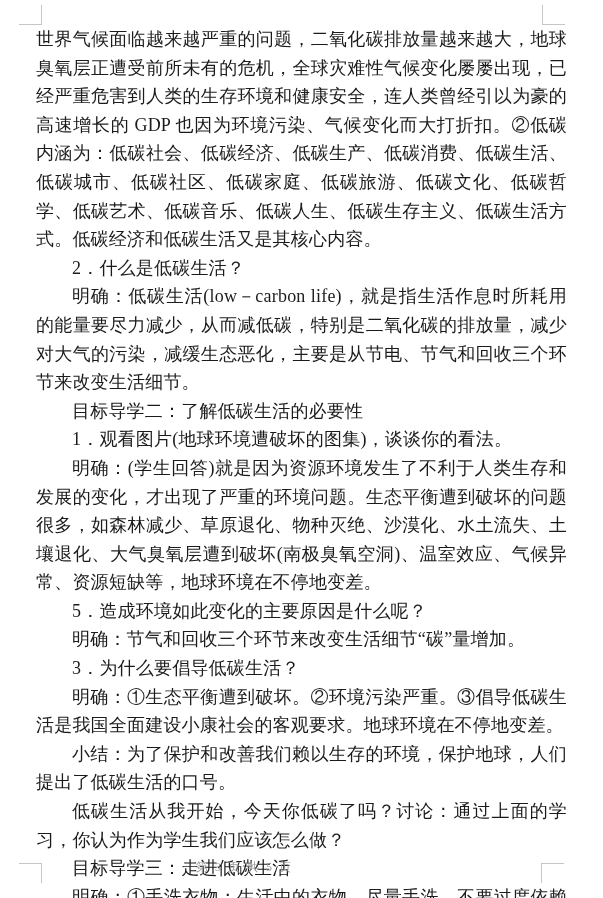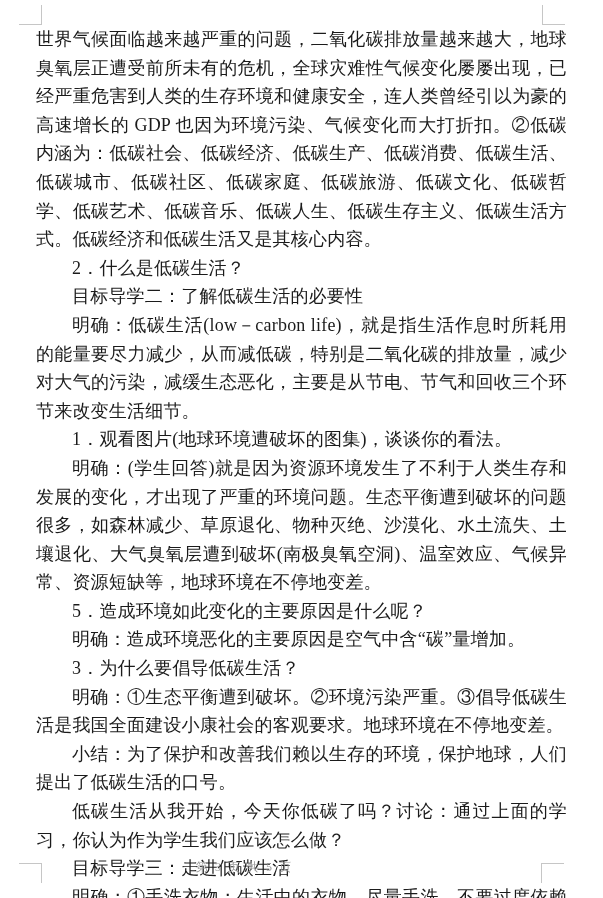--- a/index.html
+++ b/index.html
@@ -63,26 +63,26 @@
 <div class="page">
 
   <div class="crop tl"></div>
   <div class="crop tr"></div>
   <div class="crop bl"></div>
   <div class="crop br"></div>
 
   <div class="content">
     <p class="para">世界气候面临越来越严重的问题，二氧化碳排放量越来越大，地球臭氧层正遭受前所未有的危机，全球灾难性气候变化屡屡出现，已经严重危害到人类的生存环境和健康安全，连人类曾经引以为豪的高速增长的 GDP 也因为环境污染、气候变化而大打折扣。②低碳内涵为：低碳社会、低碳经济、低碳生产、低碳消费、低碳生活、低碳城市、低碳社区、低碳家庭、低碳旅游、低碳文化、低碳哲学、低碳艺术、低碳音乐、低碳人生、低碳生存主义、低碳生活方式。低碳经济和低碳生活又是其核心内容。</p>
     <p class="para indent">2．什么是低碳生活？</p>
+    <p class="para indent">明确：低碳生活(low－carbon life)，就是指生活作息时所耗用的能量要尽力减少，从而减低碳，特别是二氧化碳的排放量，减少对大气的污染，减缓生态恶化，主要是从节电、节气和回收三个环节来改变生活细节。</p>
     <p class="para indent">目标导学二：了解低碳生活的必要性</p>
-    <p class="para indent">明确：低碳生活(low－carbon life)，就是指生活作息时所耗用的能量要尽力减少，从而减低碳，特别是二氧化碳的排放量，减少对大气的污染，减缓生态恶化，主要是从节电、节气和回收三个环节来改变生活细节。</p>
     <p class="para indent">1．观看图片(地球环境遭破坏的图集)，谈谈你的看法。</p>
     <p class="para indent">明确：(学生回答)就是因为资源环境发生了不利于人类生存和发展的变化，才出现了严重的环境问题。生态平衡遭到破坏的问题很多，如森林减少、草原退化、物种灭绝、沙漠化、水土流失、土壤退化、大气臭氧层遭到破坏(南极臭氧空洞)、温室效应、气候异常、资源短缺等，地球环境在不停地变差。</p>
     <p class="para indent">5．造成环境如此变化的主要原因是什么呢？</p>
-    <p class="para indent">明确：造成环境恶化的主要原因是空气中含“碳”量增加。</p>
+    <p class="para indent">明确：节气和回收三个环节来改变生活细节“碳”量增加。</p>
     <p class="para indent">3．为什么要倡导低碳生活？</p>
     <p class="para indent">明确：①生态平衡遭到破坏。②环境污染严重。③倡导低碳生活是我国全面建设小康社会的客观要求。地球环境在不停地变差。</p>
     <p class="para indent">小结：为了保护和改善我们赖以生存的环境，保护地球，人们提出了低碳生活的口号。</p>
     <p class="para indent">低碳生活从我开始，今天你低碳了吗？讨论：通过上面的学习，你认为作为学生我们应该怎么做？</p>
     <p class="para indent">目标导学三：走进低碳生活</p>
     <p class="para indent">明确：①手洗衣物：生活中的衣物，尽量手洗。不要过度依赖洗衣机。这样，不仅环保低碳，而且节约。</p>
   </div>
 
   <div class="footer">第 3 页 共 5 页</div>
 

